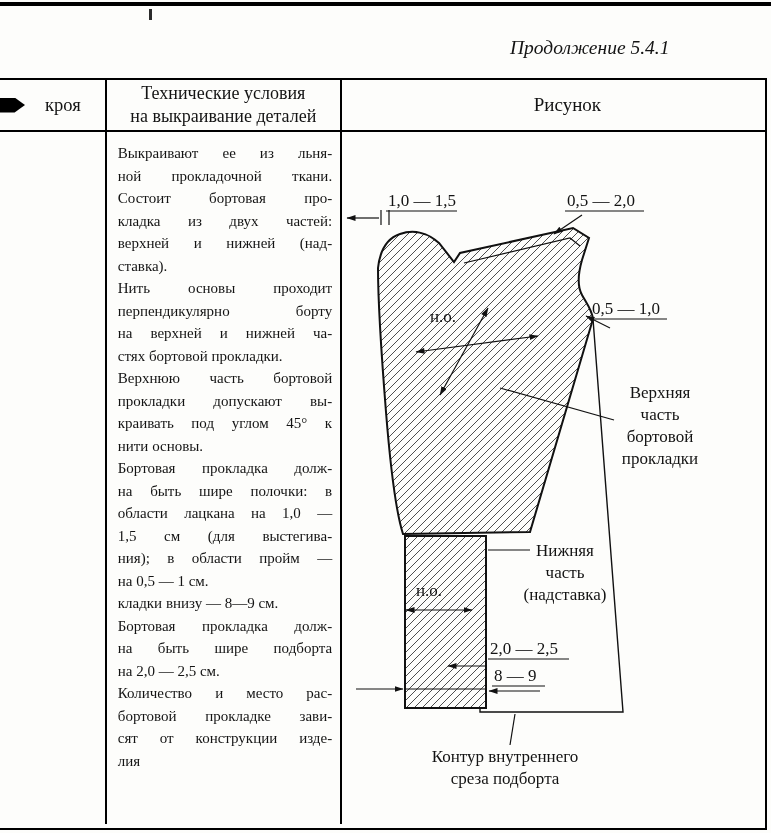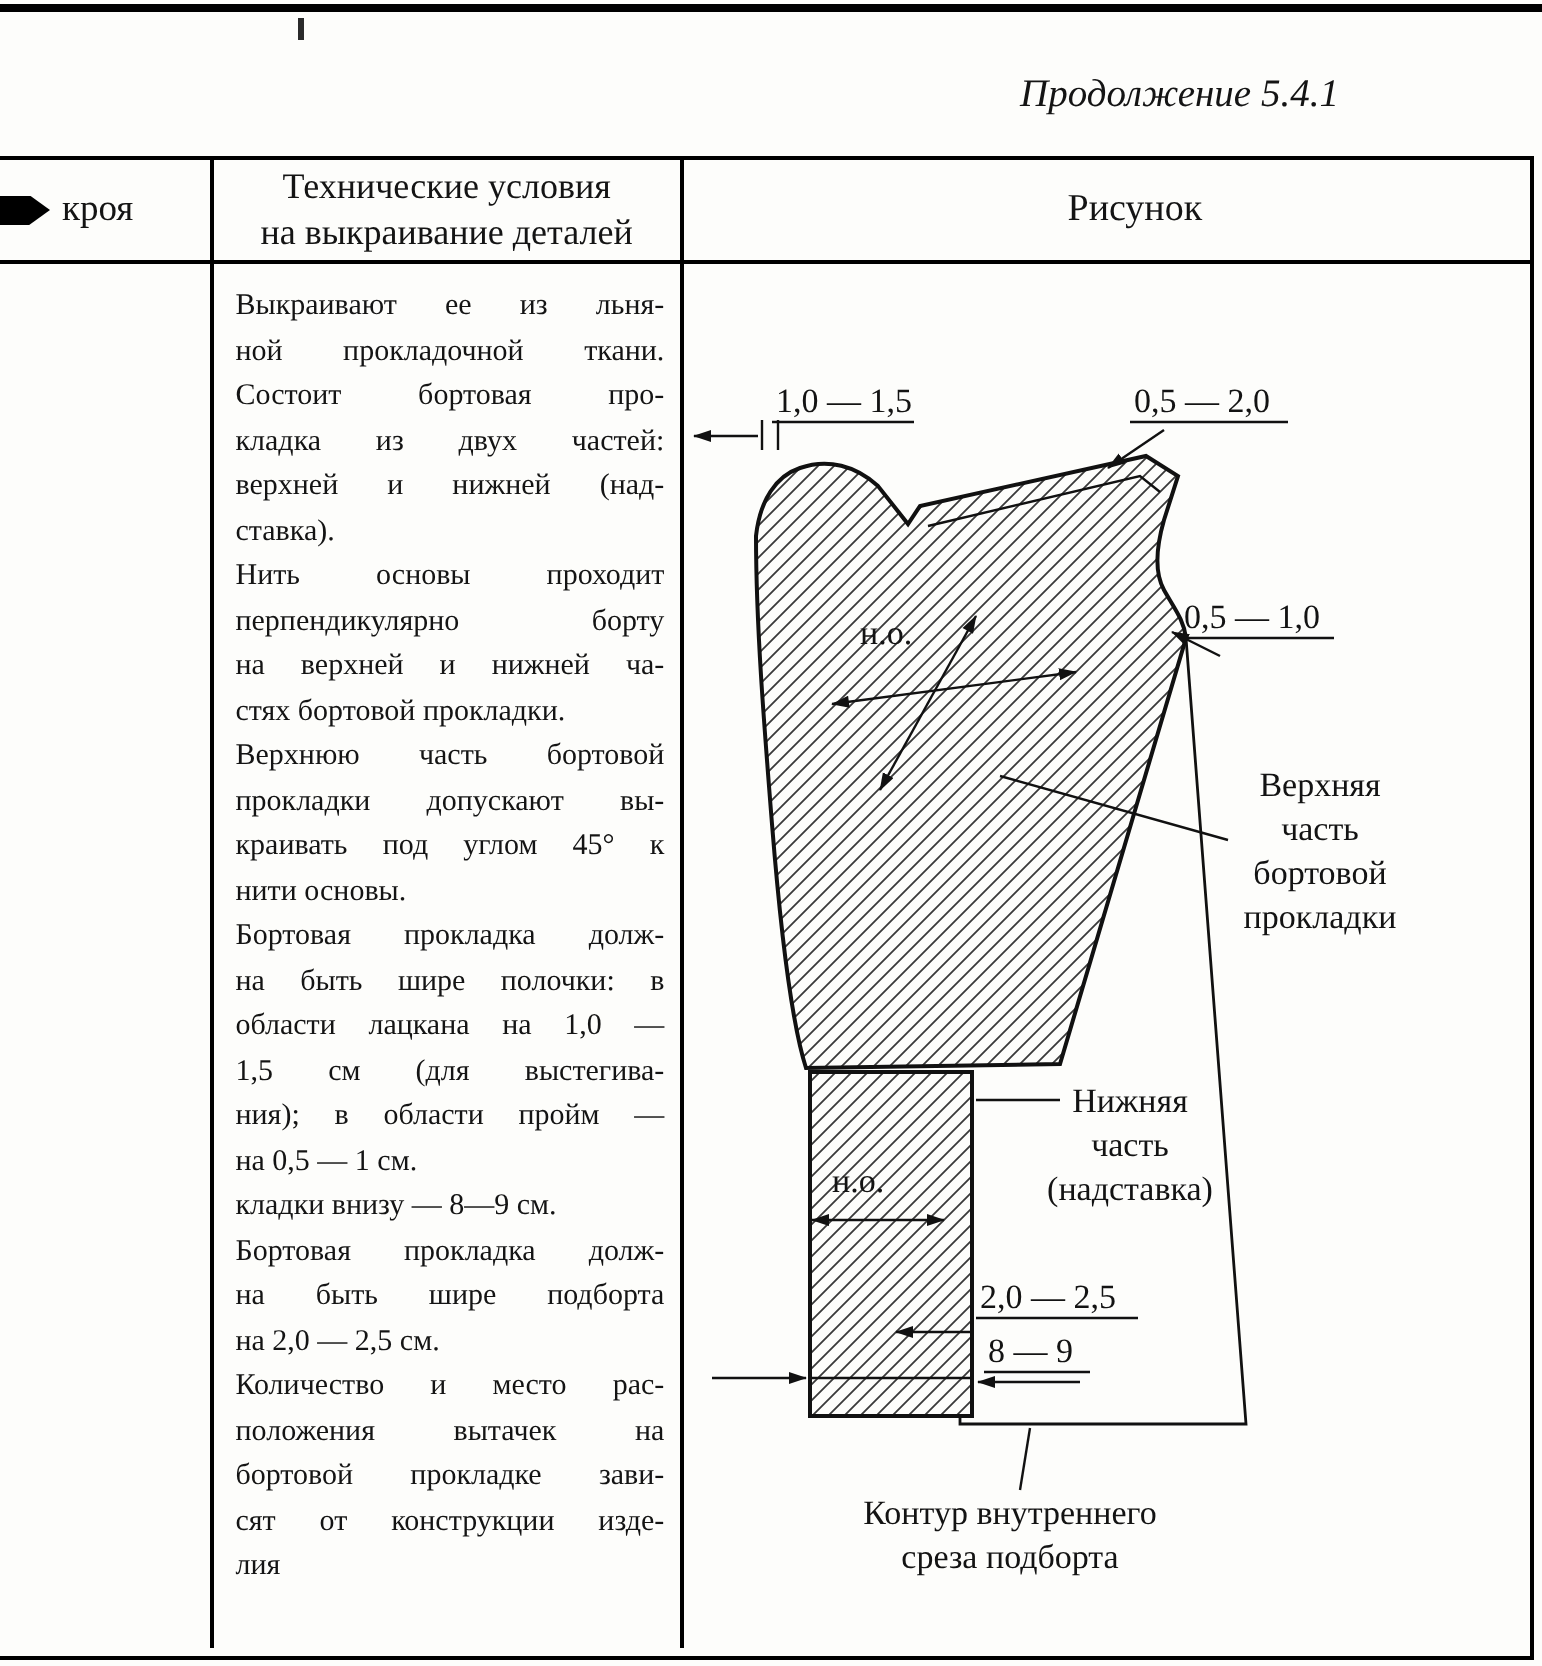--- a/index.html
+++ b/index.html
@@ -16,21 +16,21 @@
   }
   .table {
     position:absolute; left:-3px; top:78px; width:766px; height:748px;
     border:2px solid #000; box-sizing:content-box; background:transparent;
   }
   .thead { display:flex; height:50px; border-bottom:2px solid #000; }
   .tbody { display:flex; height:692px; }
   .col1 { width:111px; border-right:2px solid #000; box-sizing:border-box; }
   .col2 { width:242px; border-right:2px solid #000; box-sizing:border-box; }
   .col3 { width:407px;padding-left:28px; }
-  .hcell-cut { display:flex; align-items:center; padding-left:0; }
+  .hcell-cut { display:flex; align-items:center; padding-left:0;gap:14px; }
   .cut-marker {
     width:26px; height:15px; background:#000; flex:0 0 auto;
     clip-path:polygon(0 0, 60% 0, 100% 50%, 60% 100%, 0 100%);
   }
   .hcell-cut span { margin-left:6px; font-size:18.5px; }
   .hcell-cond {
     display:flex; flex-direction:column; justify-content:center; align-items:center;
     font-size:18px; line-height:23px; text-align:right;
   }
   .hcell-fig { display:flex; align-items:center; justify-content:center; font-size:19px; }
@@ -96,21 +96,20 @@
             <div class="tline">на быть шире полочки: в</div>
             <div class="tline">области лацкана на 1,0 —</div>
             <div class="tline">1,5 см (для выстегива-</div>
             <div class="tline">ния); в области пройм —</div>
             <div class="tline tlast">на 0,5 — 1 см.</div>
             <div class="tline tlast">кладки внизу — 8—9 см.</div>
             <div class="tline">Бортовая прокладка долж-</div>
             <div class="tline">на быть шире подборта</div>
             <div class="tline tlast">на 2,0 — 2,5 см.</div>
             <div class="tline">Количество и место рас-</div>
-            <div class="tline">положения вытачек на</div>
             <div class="tline">бортовой прокладке зави-</div>
             <div class="tline">сят от конструкции изде-</div>
             <div class="tline tlast">лия</div>
           </div>
       </div>
 
       <div class="col3 figure-cell">
         <svg viewBox="0 0 407 692" xmlns="http://www.w3.org/2000/svg" preserveAspectRatio="xMidYMid meet">
           <defs>
             <pattern id="hatch" patternUnits="userSpaceOnUse" width="8" height="8">

